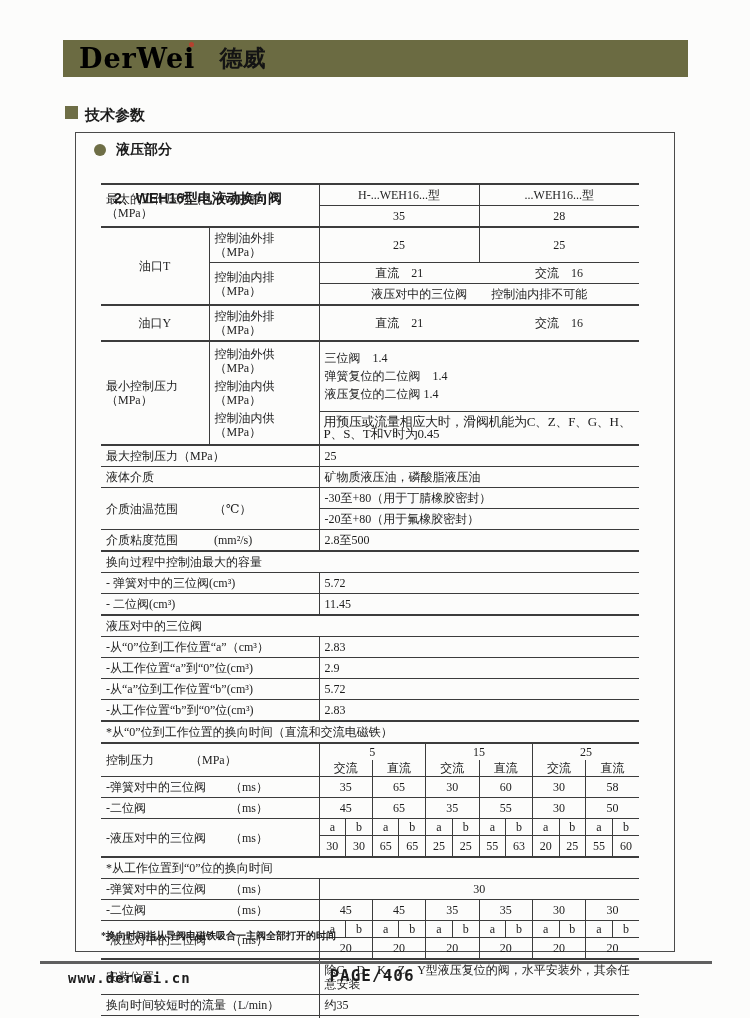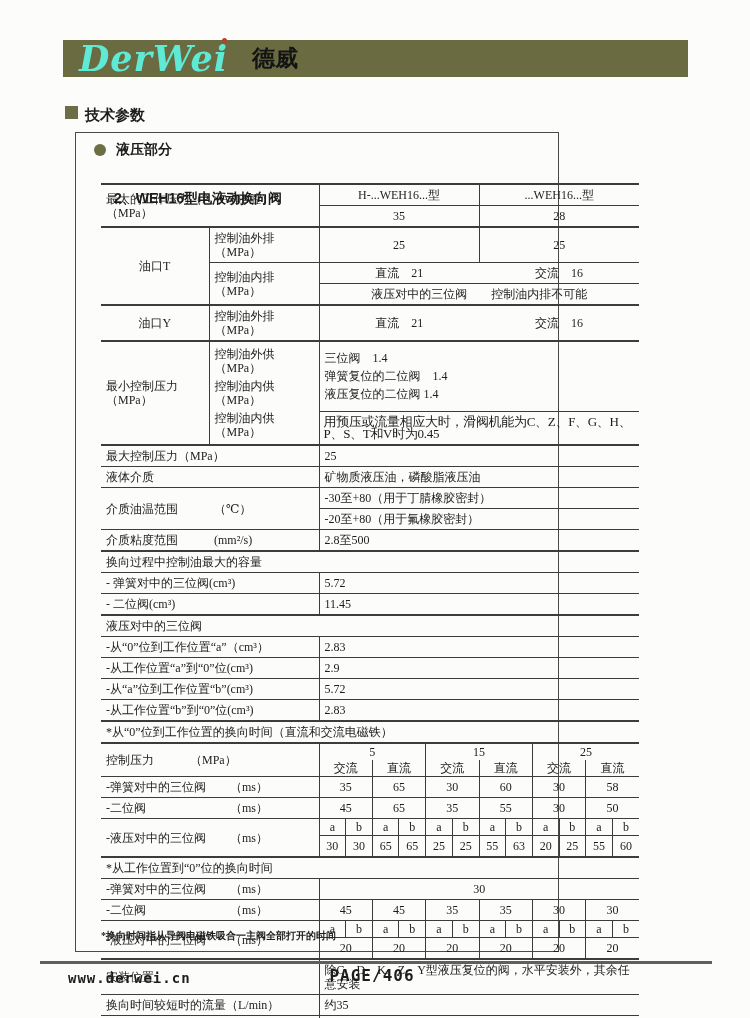--- a/index.html
+++ b/index.html
@@ -9,33 +9,33 @@
   body{
     width:750px;height:1018px;background:#fcfcfb;position:relative;
     font-family:"Liberation Serif","DejaVu Serif",serif;color:#1c1c1c;
   }
   .banner{
     position:absolute;left:63px;top:40px;width:625px;height:37px;
     background:var(--banner);display:flex;align-items:center;
     padding-left:16px;box-sizing:border-box;
   }
   .logo-latin{
-    font-family:"DejaVu Serif",serif;font-style:italic;font-weight:bold;
-    font-size:35px;color:#5eead4;letter-spacing:1px;position:relative;line-height:1;
+    font-family:"DejaVu Serif",serif;font-weight:bold;
+    font-size:27px;color:#000000;letter-spacing:1px;position:relative;line-height:1;
   }
   .logo-dot{position:absolute;width:5px;height:5px;border-radius:50%;background:var(--logo-dot);right:1px;top:-3px;}
   .logo-cjk{font-size:23px;font-weight:bold;color:#141414;margin-left:24px;line-height:1;
     font-family:"Liberation Serif",serif;}
   .section-head{
     position:absolute;left:65px;top:106px;display:flex;align-items:flex-start;gap:7px;
     font-weight:bold;font-size:15px;font-family:"Liberation Sans",sans-serif;
   }
   .sq{width:13px;height:13px;background:var(--bullet);flex:0 0 auto;}
   .box{
-    position:absolute;left:75px;top:132px;width:484px;height:820px;
+    position:absolute;left:75px;top:132px;width:600px;height:820px;
     border:1px solid #4a4a4a;box-sizing:border-box;background:#fcfcfb;
   }
   .subsection{
     position:absolute;left:18px;top:8px;display:flex;align-items:center;gap:10px;
     font-weight:bold;font-size:14px;font-family:"Liberation Sans",sans-serif;
   }
   .dot{width:12px;height:12px;border-radius:50%;background:var(--bullet);flex:0 0 auto;}
   .tbl-title{
     position:absolute;left:38px;top:29px;font-weight:bold;font-size:14px;
     font-family:"Liberation Sans",sans-serif;

